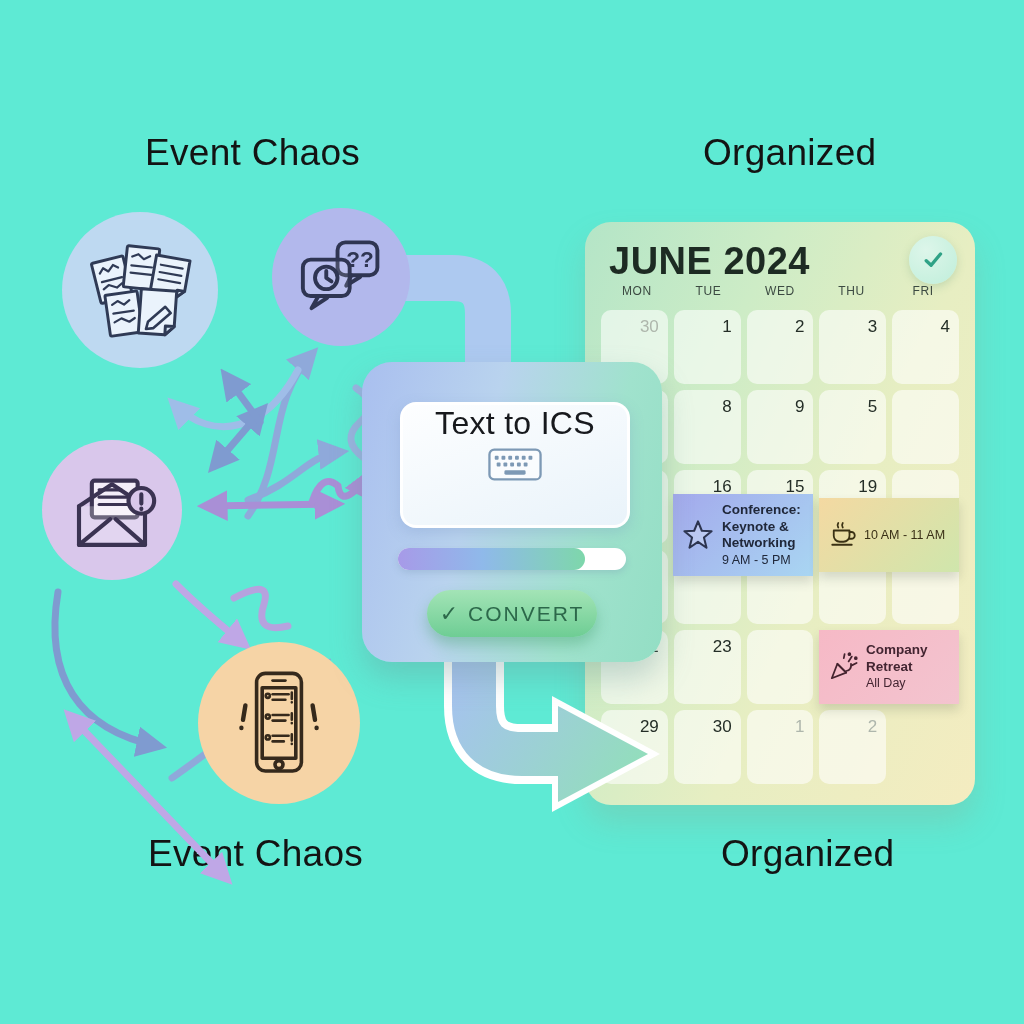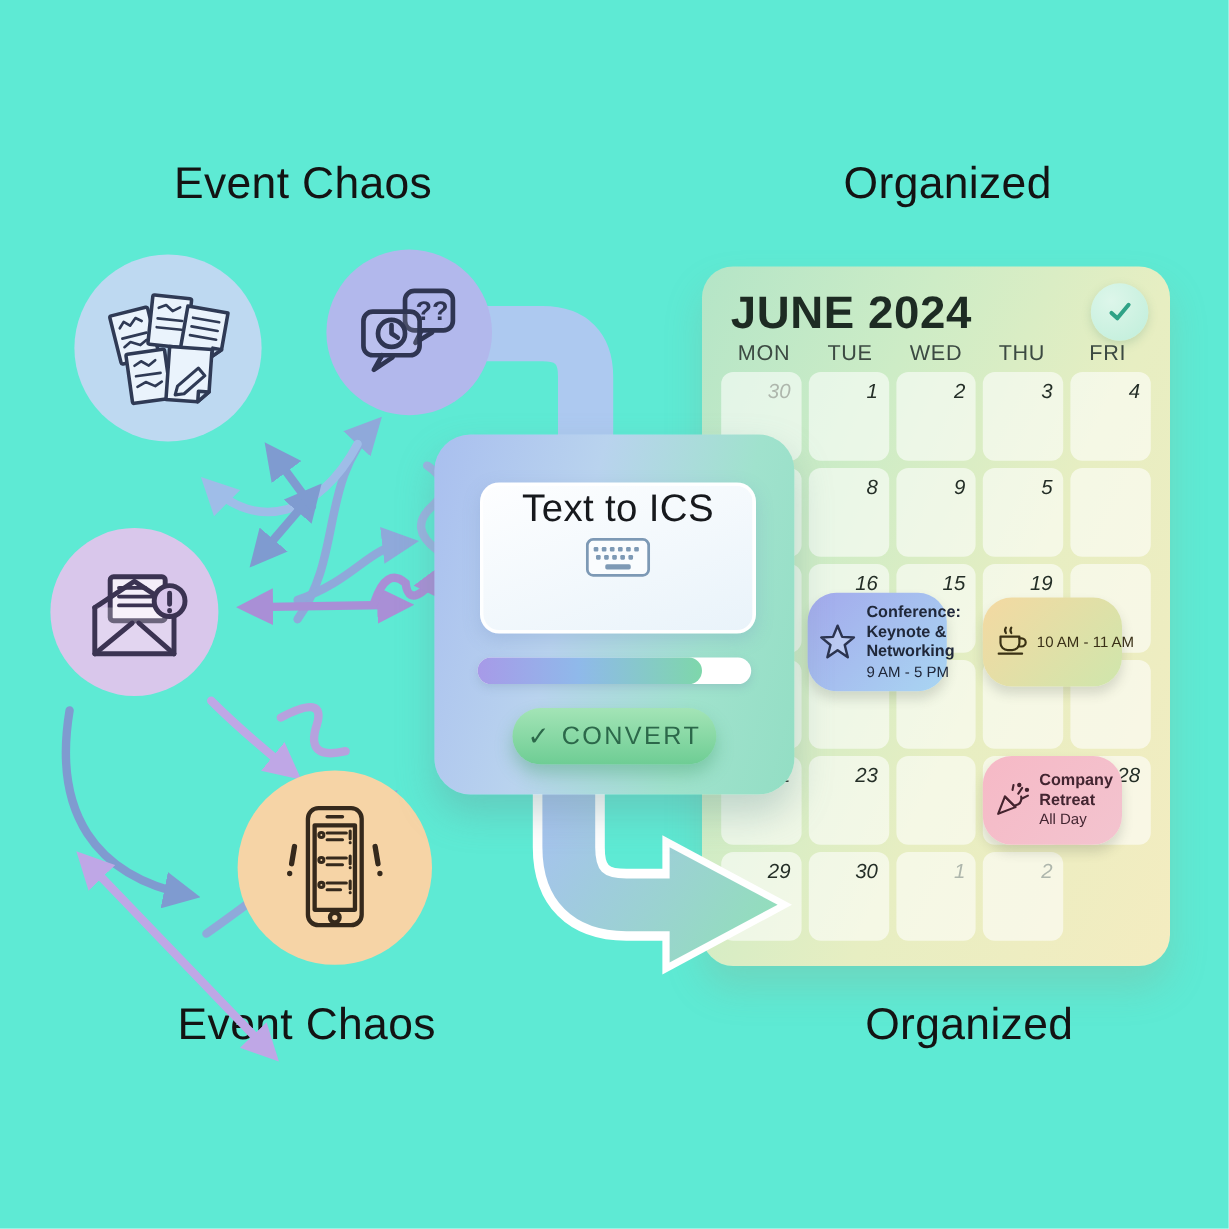--- a/index.html
+++ b/index.html
@@ -34,27 +34,27 @@
   .convert-check{font-size:22px;font-weight:400;letter-spacing:0;}
   
   .calendar{position:absolute;left:585px;top:222px;width:390px;height:583px;border-radius:26px;z-index:1;
     background:linear-gradient(115deg,#b4e5c7 0%,#cdecc6 30%,#e7eec2 60%,#f4ecc0 100%);
     box-shadow:0 18px 30px rgba(150,160,130,.25);}
   .month-title{position:absolute;left:24px;top:18px;font-size:38px;font-weight:700;color:#1d2b23;letter-spacing:.5px;}
   .check-badge{position:absolute;right:18px;top:14px;width:48px;height:48px;border-radius:50%;
     background:radial-gradient(circle at 35% 30%,#ddf6ea,#bfeeda);box-shadow:0 3px 8px rgba(90,150,120,.25);
     display:flex;align-items:center;justify-content:center;}
   .cal-days{position:absolute;left:16px;right:16px;top:62px;display:grid;grid-template-columns:repeat(5,1fr);}
-  .cal-day{font-size:18px;font-weight:500;color:#3c4a42;text-align:center;letter-spacing:.6px;}
+  .cal-day{font-size:12px;font-weight:500;color:#3c4a42;text-align:center;letter-spacing:.6px;}
   .cal-grid{position:absolute;left:16px;right:16px;top:88px;display:grid;grid-template-columns:repeat(5,1fr);
     grid-auto-rows:74px;gap:6px;}
-  .cell{background:rgba(255,255,255,.58);border-radius:10px;position:relative;font-style:italic;}
+  .cell{background:rgba(255,255,255,.58);border-radius:10px;position:relative;}
   .dnum{position:absolute;top:7px;right:9px;font-size:17px;color:#242e27;}
   .muted .dnum{color:#aeb6ac;}
-  .event{position:absolute;width:116px;border-radius:24px;display:flex;align-items:center;gap:7px;padding:7px 8px;
+  .event{position:absolute;width:140px;border-radius:0;display:flex;align-items:center;gap:7px;padding:7px 8px;
     box-sizing:border-box;box-shadow:0 6px 10px rgba(60,70,60,.18);cursor:pointer;}
   .ev-conference{left:88px;top:272px;height:82px;background:linear-gradient(135deg,#a3a9ec,#a9d6f2);color:#20283a;}
   .ev-team{left:234px;top:276px;height:74px;background:linear-gradient(135deg,#f4d9a2,#cfe6ac);color:#3a3017;}
   .ev-retreat{left:234px;top:408px;height:74px;background:linear-gradient(135deg,#f6b9c6,#f3c4cf);color:#432531;}
   .ev-icon{flex:0 0 auto;display:flex;}
   .ev-text{display:flex;flex-direction:column;line-height:1.22;}
   .ev-title{font-size:13.5px;font-weight:700;}
   .ev-time{font-size:12.5px;white-space:nowrap;margin-top:1px;}
   .arrow-svg{position:absolute;left:0;top:0;width:1024px;height:1024px;z-index:2;pointer-events:none;}
 </style>

